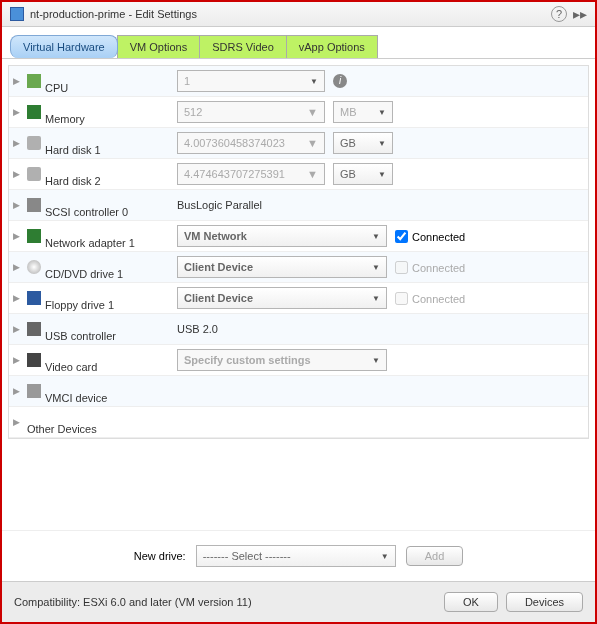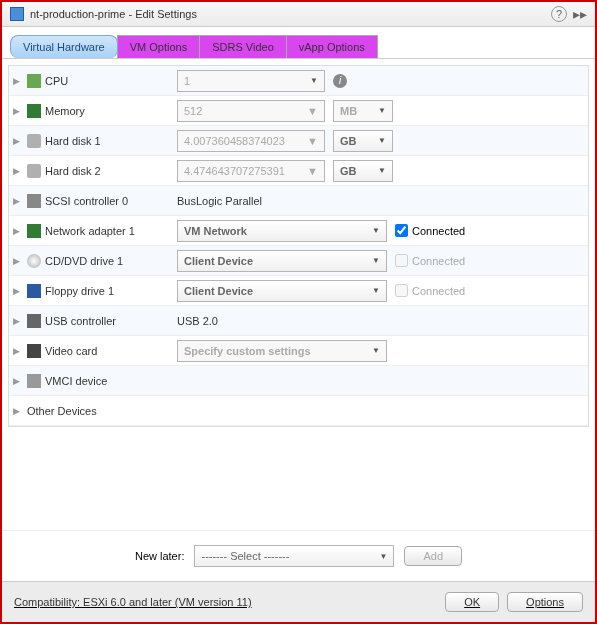--- a/index.html
+++ b/index.html
@@ -4,58 +4,58 @@
 <style>
 * { box-sizing: border-box; margin: 0; padding: 0; font-family: Arial, sans-serif; font-size: 11px; }
 body { background: #f5f5f5; }
 .dialog { width: 597px; height: 624px; border: 2px solid #c00; background: #fff; display: flex; flex-direction: column; }
 .titlebar { background: linear-gradient(#f8f8f8,#ececec); border-bottom: 1px solid #ccc; padding: 4px 8px; display: flex; align-items: center; gap: 6px; }
 .titlebar .vm-icon { width: 14px; height: 14px; background: #4a90d9; border: 1px solid #2c5aa0; }
 .titlebar .title { flex: 1; color: #333; }
 .titlebar .help { width: 16px; height: 16px; border: 1px solid #999; border-radius: 8px; text-align: center; line-height: 14px; color: #666; cursor: pointer; }
 .titlebar .expand { color: #666; font-size: 14px; cursor: pointer; }
 .tabs { display: flex; padding: 8px 8px 0 8px; border-bottom: 1px solid #ccc; }
-.tab { padding: 5px 12px; border: 1px solid #aaa; border-bottom: none; background: #d946ef; margin-right: -1px; cursor: pointer; color: #333; }
+.tab { padding: 5px 12px; border: 1px solid #aaa; border-bottom: none; background: #bef264; margin-right: -1px; cursor: pointer; color: #333; }
 .tab.active { background: linear-gradient(#cfe6fb,#a9d0f5); color: #1a4d80; border-color: #7fa8d6; position: relative; z-index: 1; border-radius: 8px; }
 .content { flex: 1; overflow: auto; padding: 6px; }
 .rows { border: 1px solid #ddd; }
 .row { display: flex; align-items: center; border-bottom: 1px solid #eee; min-height: 30px; padding: 2px 4px; }
 .row:nth-child(odd) { background: #f6fafe; }
 .row:nth-child(even) { background: #fff; }
 .lcol { width: 160px; display: flex; align-items: center; gap: 4px; }
 .arrow { width: 10px; color: #999; font-size: 9px; cursor: pointer; }
 .dev-icon { width: 14px; height: 14px; display: inline-block; }
 .ic-cpu { background: #6aa84f; }
 .ic-mem { background: #2e7d32; }
 .ic-hdd { background: #b0b0b0; border-radius: 2px; }
 .ic-scsi { background: #888; }
 .ic-net { background: #2e7d32; }
 .ic-cd { background: radial-gradient(#fff,#aaa); border-radius: 50%; }
 .ic-floppy { background: #2c5aa0; }
 .ic-usb { background: #666; }
 .ic-video { background: #444; }
 .ic-vmci { background: #999; }
-.lbl { color: #333; }
+.lbl { color: #333; margin-top: 14px; }
 .rcol { flex: 1; display: flex; align-items: center; gap: 8px; padding-left: 4px; }
 .sel, .num { height: 22px; border: 1px solid #b5b5b5; background: linear-gradient(#fff,#f0f0f0); padding: 0 6px; display: flex; align-items: center; justify-content: space-between; color: #666; }
 .sel { min-width: 60px; }
 .sel.wide { width: 210px; font-weight: bold; }
-.sel.med { width: 56px; font-weight: bold; }
+.sel.med { width: 56px; }
 .sel .dd { color: #555; font-size: 8px; margin-left: 6px; }
 .sel.disabled, .num.disabled { color: #aaa; background: #f8f8f8; }
 .num { width: 148px; }
 .txt { color: #333; }
 .info-icon { width: 14px; height: 14px; border-radius: 50%; background: #888; color: #fff; text-align: center; line-height: 14px; font-style: italic; font-size: 10px; }
-.chk { display: flex; align-items: center; gap: 4px; }
+.chk { display: flex; align-items: flex-end; gap: 4px; }
 .chk input { width: 13px; height: 13px; }
 .chk.disabled { color: #aaa; }
 .new-dev { display: flex; align-items: center; gap: 10px; justify-content: center; padding: 14px 0; border-top: 1px solid #eee; }
 .btn { padding: 3px 18px; border: 1px solid #aaa; background: linear-gradient(#fff,#e8e8e8); border-radius: 4px; cursor: pointer; color: #333; }
 .btn.disabled { color: #aaa; cursor: default; }
-.footer { background: #ececec; border-top: 1px solid #ccc; padding: 10px 12px; display: flex; align-items: center; gap: 8px; text-decoration: underline; }
+.footer { background: #ececec; border-top: 1px solid #ccc; padding: 10px 12px; display: flex; align-items: center; gap: 8px; }
 .footer .compat { flex: 1; color: #333; }
 </style>
 </head>
 <body>
 
 <div class="dialog">
   <div class="titlebar">
     <span class="vm-icon"></span>
     <span class="title">nt-production-prime - Edit Settings</span>
     <span class="help">?</span>
@@ -245,26 +245,26 @@
           <span class="arrow">▶</span>
           <span class="lbl">Other Devices</span>
         </div>
         <div class="rcol"></div>
       </div>
 
     </div>
   </div>
 
   <div class="new-dev">
-    <span>New later:</span>
+    <span>New drive:</span>
     <div class="sel" style="width:200px">
         <span>------- Select -------</span>
         <span class="dd">▼</span>
       </div>
     <div class="btn disabled">Add</div>
   </div>
 
   <div class="footer">
     <span class="compat">Compatibility: ESXi 6.0 and later (VM version 11)</span>
     <div class="btn">OK</div>
-    <div class="btn">Options</div>
+    <div class="btn">Devices</div>
   </div>
 </div>
 
 </body></html>

